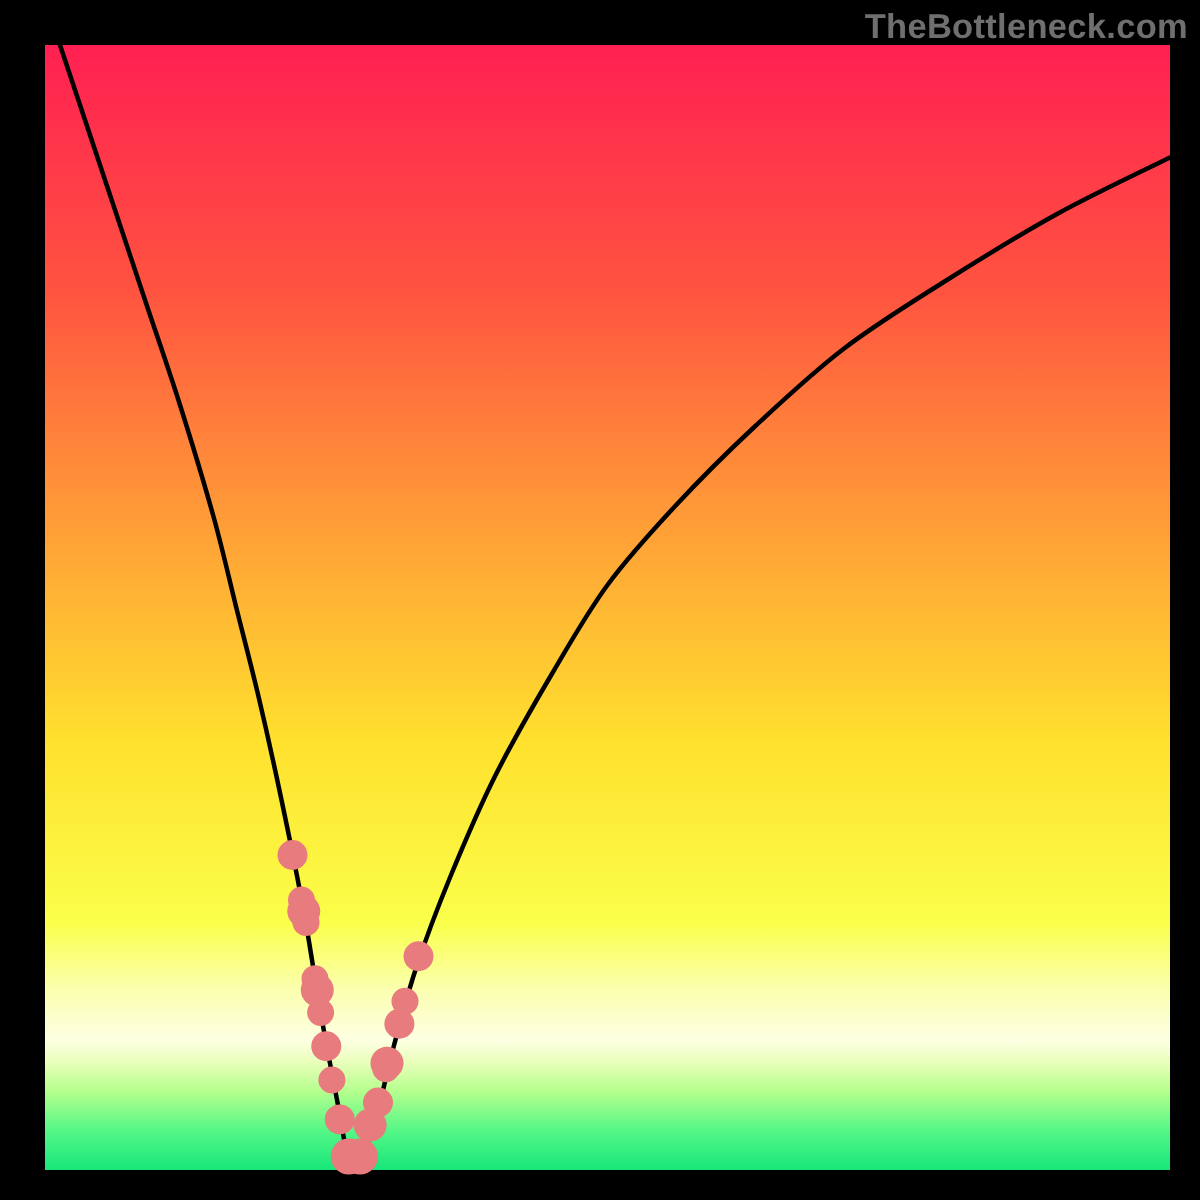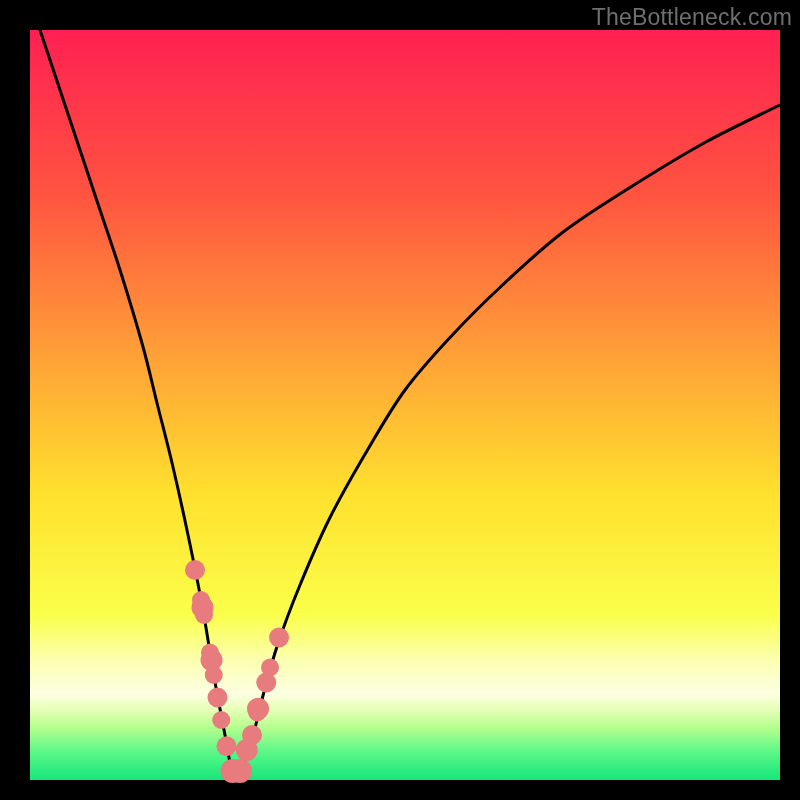--- a/index.html
+++ b/index.html
@@ -23,21 +23,21 @@
     width: 750px;
     height: 750px;
     
   }
   .watermark {
     position: absolute;
     top: 4px;
     right: 8px;
     color: #6f6f6f;
     font-size: 23px;
-    font-weight: 400;
+    font-weight: 700;
     letter-spacing: 0.2px;
   }
   svg.curve {
     position: absolute;
     left: 0;
     top: 0;
     width: 100%;
     height: 100%;
     overflow: visible;
   }

